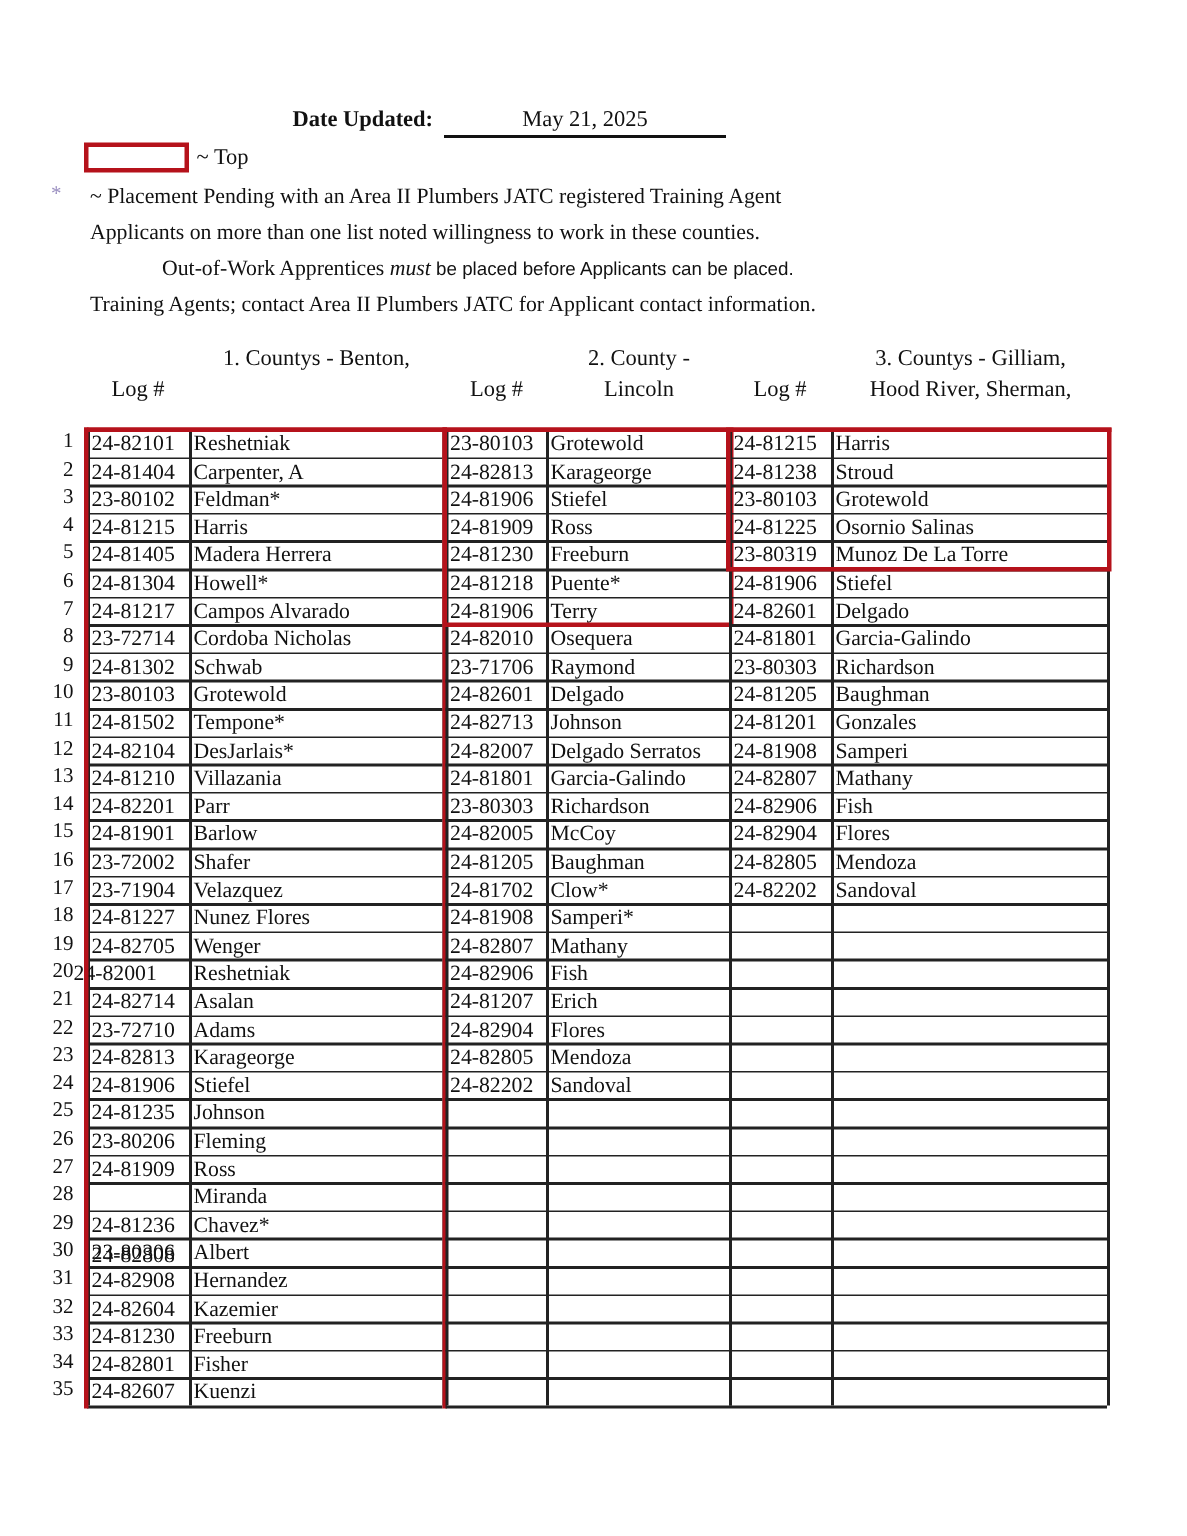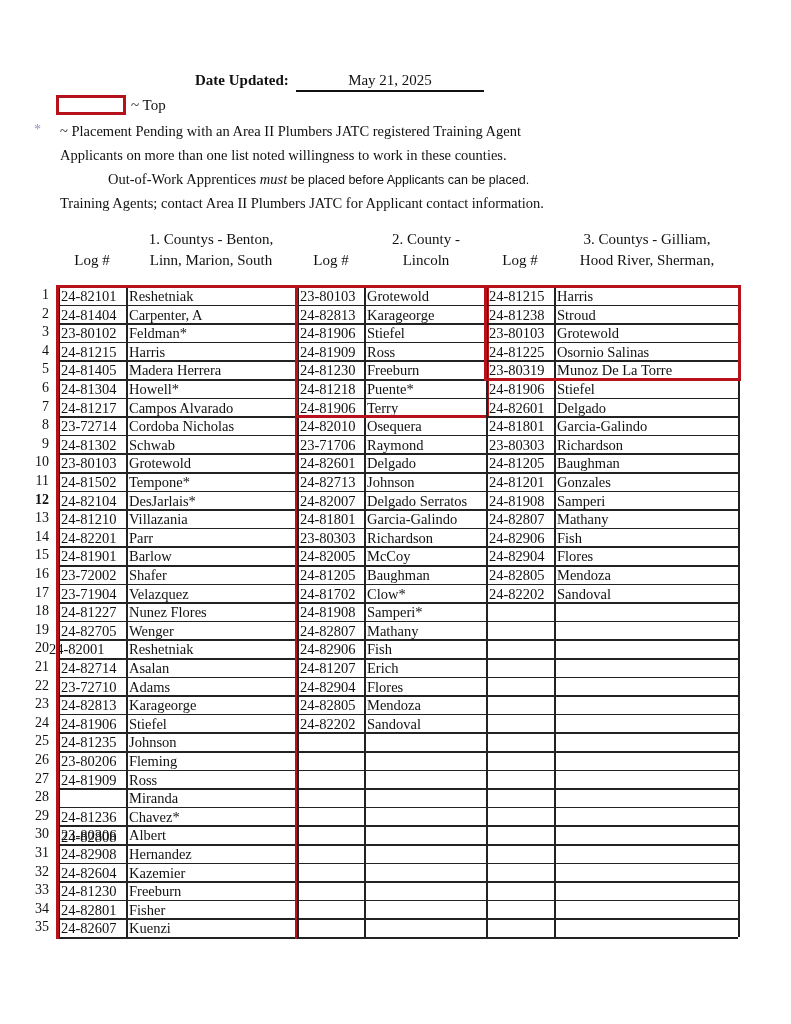--- a/index.html
+++ b/index.html
@@ -29,21 +29,20 @@
 <div class="abs legend-top">~ Top</div>
 <div class="abs asterisk">*</div>
 <div class="abs note note1">~ Placement Pending with an Area II Plumbers JATC registered Training Agent</div>
 <div class="abs note note2">Applicants on more than one list noted willingness to work in these counties.</div>
 <div class="abs note note3"><span>Out-of-Work Apprentices </span><i>must</i><span class="sans">  be placed before Applicants can be placed.</span></div>
 <div class="abs note note4">Training Agents; contact Area II Plumbers JATC for Applicant contact information.</div>
 
 <div class="abs hdr" style="left:58px;top:240px;width:68px;top:250px;">Log #</div>
 <div class="abs hdr" style="left:128px;top:229px;width:166px;">
   <div>1. Countys - Benton,</div>
-  <div>Linn, Marion, South</div>
 </div>
 <div class="abs hdr" style="left:297px;top:250px;width:68px;">Log #</div>
 <div class="abs hdr" style="left:366px;top:229px;width:120px;">
   <div>2. County -</div>
   <div>Lincoln</div>
 </div>
 <div class="abs hdr" style="left:486px;top:250px;width:68px;">Log #</div>
 <div class="abs hdr" style="left:556px;top:229px;width:182px;">
   <div>3. Countys - Gilliam,</div>
   <div>Hood River, Sherman,</div>
@@ -54,21 +53,21 @@
     <div class="abs rownum" style="top:305.6px;">2</div>
     <div class="abs rownum" style="top:324.2px;">3</div>
     <div class="abs rownum" style="top:342.8px;">4</div>
     <div class="abs rownum" style="top:361.4px;">5</div>
     <div class="abs rownum" style="top:380px;">6</div>
     <div class="abs rownum" style="top:398.6px;">7</div>
     <div class="abs rownum" style="top:417.20000000000005px;">8</div>
     <div class="abs rownum" style="top:435.8px;">9</div>
     <div class="abs rownum" style="top:454.4px;">10</div>
     <div class="abs rownum" style="top:473px;">11</div>
-    <div class="abs rownum" style="top:491.6px;font-weight:bold;">12</div>
+    <div class="abs rownum" style="top:491.6px;">12</div>
     <div class="abs rownum" style="top:510.20000000000005px;">13</div>
     <div class="abs rownum" style="top:528.8px;">14</div>
     <div class="abs rownum" style="top:547.4000000000001px;">15</div>
     <div class="abs rownum" style="top:566px;">16</div>
     <div class="abs rownum" style="top:584.6px;">17</div>
     <div class="abs rownum" style="top:603.2px;">18</div>
     <div class="abs rownum" style="top:621.8px;">19</div>
     <div class="abs rownum" style="top:640.4000000000001px;">20</div>
     <div class="abs rownum" style="top:659px;">21</div>
     <div class="abs rownum" style="top:677.6px;">22</div>

